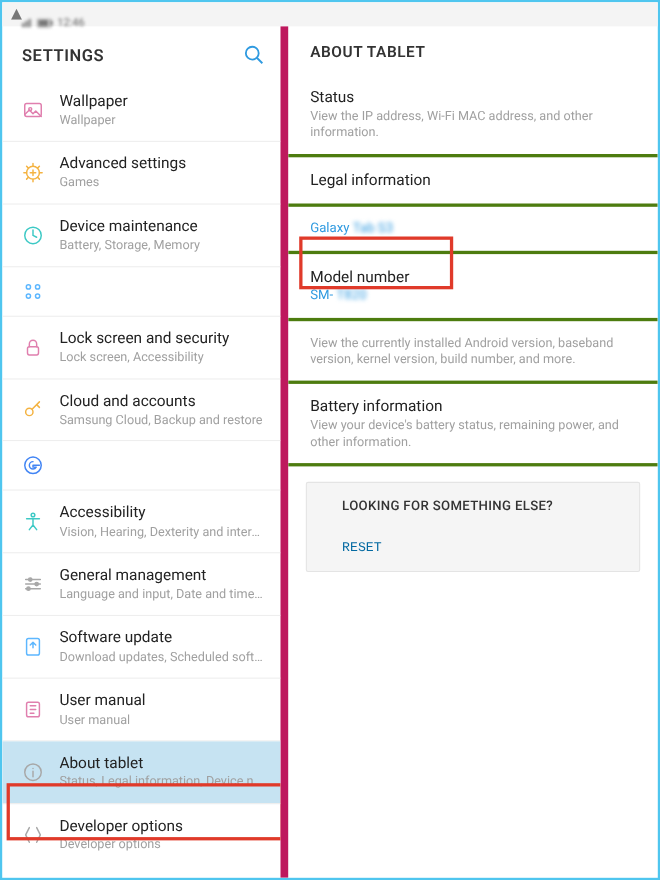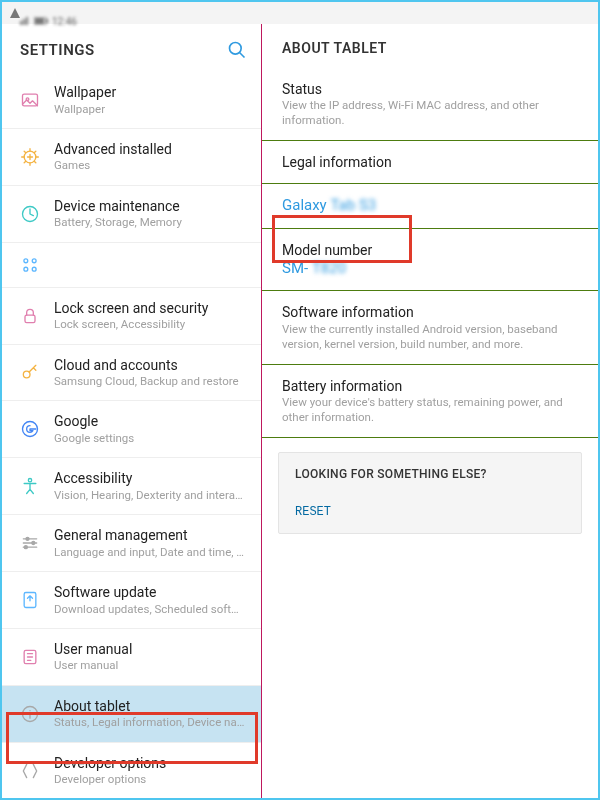--- a/index.html
+++ b/index.html
@@ -14,21 +14,21 @@
     height: 22px;
     background: #f4f4f4;
     display: flex; justify-content: space-between; align-items: center;
     padding: 0 8px;
     font-size: 10px; color: #666;
   }
   .statusbar .right { display:flex; gap:4px; align-items:center; filter: blur(1.5px); }
   .main { display: flex; height: calc(100% - 22px); }
   .left {
     width: 260px;
-    border-right: 1px solid #be185d;
+    border-right: 7px solid #be185d;
     overflow: hidden;
     position: relative;
   }
   .left-header {
     display:flex; justify-content:space-between; align-items:center;
     padding: 16px 14px 12px 18px;
   }
   .left-header h1 { font-size: 15px; font-weight: 600; letter-spacing: 0.5px; color:#333; }
   .search-btn { color:#2f9ae0; background:none; border:none; cursor:pointer; }
   .list { }
@@ -53,29 +53,29 @@
     padding: 16px 0 0 0;
     overflow:hidden;
     position:relative;
   }
   .right h2 {
     font-size: 14px; font-weight:600; letter-spacing:0.5px; color:#333;
     padding: 0 20px 12px 20px;
   }
   .detail-item {
     padding: 12px 20px;
-    border-bottom: 1px solid #4d7c0f;
+    border-bottom: 3px solid #4d7c0f;
   }
   .detail-item .dtitle { font-size:14px; color:#222; line-height:1.3; }
   .detail-item .dsub { font-size:11.5px; color:#a0a0a0; line-height:1.3; }
-  .detail-item .dvalue { font-size:15px; color:#2f9ae0; line-height:1.3; }
+  .detail-item .dvalue { font-size:12px; color:#2f9ae0; line-height:1.3; }
   .blurred { filter: blur(2px); display:inline-block; }
   .footer-card {
     margin: 14px 16px;
-    padding: 14px 16px;
+    padding: 14px 32px;
     background:#f5f5f5;
     border: 1px solid #e4e4e4;
     border-radius: 2px;
   }
   .footer-card .fc-title { font-size:12px; font-weight:500; letter-spacing:0.3px; color:#333; }
   .footer-card .fc-link { font-size:12px; color:#0369a1; margin-top:24px; display:inline-block;font-family:Liberation Mono, monospace; }
   .highlight-right {
     position:absolute;
     border:3px solid #e03a2a;
     pointer-events:none;
@@ -135,21 +135,21 @@
         </div>
         <div class="item">
           <span class="icon">
             <svg width="20" height="20" viewBox="0 0 24 24" stroke="#f4b342" fill="none" stroke-width="1.6" stroke-linecap="round" stroke-linejoin="round">
               <circle cx="12" cy="12" r="7"></circle>
               <path d="M12 2v3M12 19v3M2 12h3M19 12h3M5 5l2 2M17 17l2 2M19 5l-2 2M7 17l-2 2"></path>
               <path d="M12 9v6M9 12h6"></path>
             </svg>
           </span>
           <div class="texts">
-            <div class="title">Advanced installed</div>
+            <div class="title">Advanced settings</div>
             <div class="sub">Games</div>
           </div>
         </div>
         <div class="item">
           <span class="icon">
             <svg width="20" height="20" viewBox="0 0 24 24" stroke="#3dc9c5" fill="none" stroke-width="1.6" stroke-linecap="round" stroke-linejoin="round">
               <circle cx="12" cy="12" r="9"></circle>
               <path d="M12 6v6l4 2"></path>
             </svg>
           </span>
@@ -192,24 +192,20 @@
             <div class="sub">Samsung Cloud, Backup and restore</div>
           </div>
         </div>
         <div class="item">
           <span class="icon">
             <svg width="20" height="20" viewBox="0 0 24 24" stroke="#4285f4" fill="none" stroke-width="1.6" stroke-linecap="round" stroke-linejoin="round">
               <circle cx="12" cy="12" r="9"></circle>
               <path d="M12 8a4 4 0 100 8 4 4 0 003.5-2H12v-2h7"></path>
             </svg>
           </span>
-          <div class="texts">
-            <div class="title">Google</div>
-            <div class="sub">Google settings</div>
-          </div>
         </div>
         <div class="item">
           <span class="icon">
             <svg width="20" height="20" viewBox="0 0 24 24" stroke="#3dc9c5" fill="none" stroke-width="1.6" stroke-linecap="round" stroke-linejoin="round">
               <circle cx="12" cy="5" r="2"></circle>
               <path d="M5 9h14M12 9v7M12 16l-4 5M12 16l4 5"></path>
             </svg>
           </span>
           <div class="texts">
             <div class="title">Accessibility</div>
@@ -292,21 +288,20 @@
           <div class="dtitle">Legal information</div>
         </div>
         <div class="detail-item">
           <div class="dvalue">Galaxy <span class="blurred">Tab S3</span></div>
         </div>
         <div class="detail-item">
           <div class="dtitle">Model number</div>
           <div class="dvalue">SM- <span class="blurred">T820</span></div>
         </div>
         <div class="detail-item">
-          <div class="dtitle">Software information</div>
           <div class="dsub">View the currently installed Android version, baseband version, kernel version, build number, and more.</div>
         </div>
         <div class="detail-item">
           <div class="dtitle">Battery information</div>
           <div class="dsub">View your device's battery status, remaining power, and other information.</div>
         </div>
       </div>
     <div class="footer-card">
       <div class="fc-title">LOOKING FOR SOMETHING ELSE?</div>
       <a class="fc-link">RESET</a>

